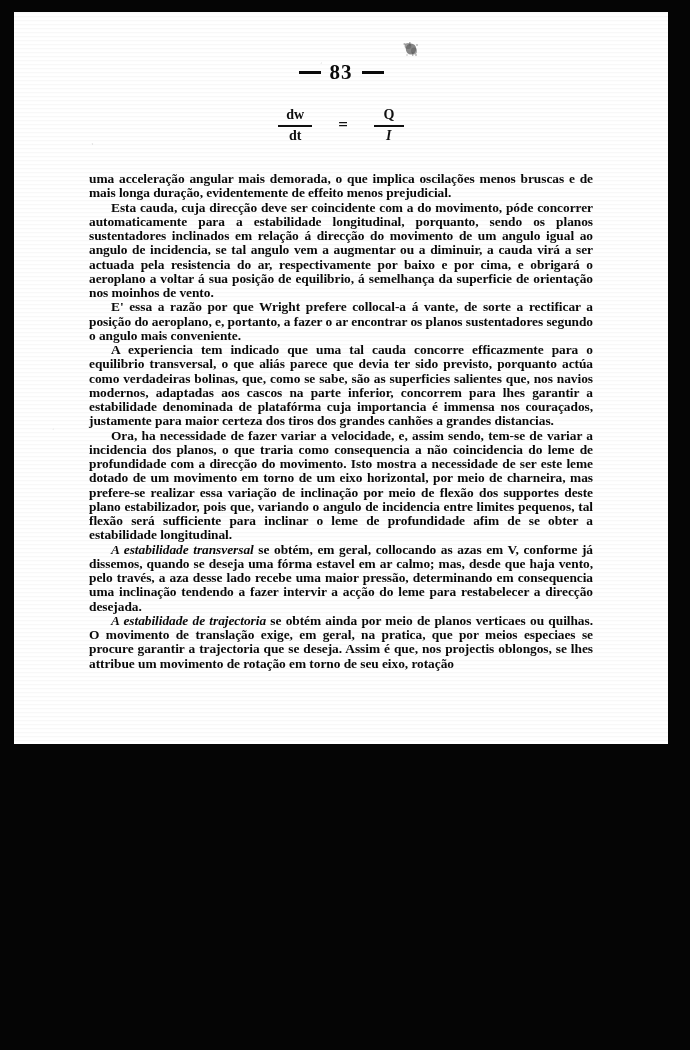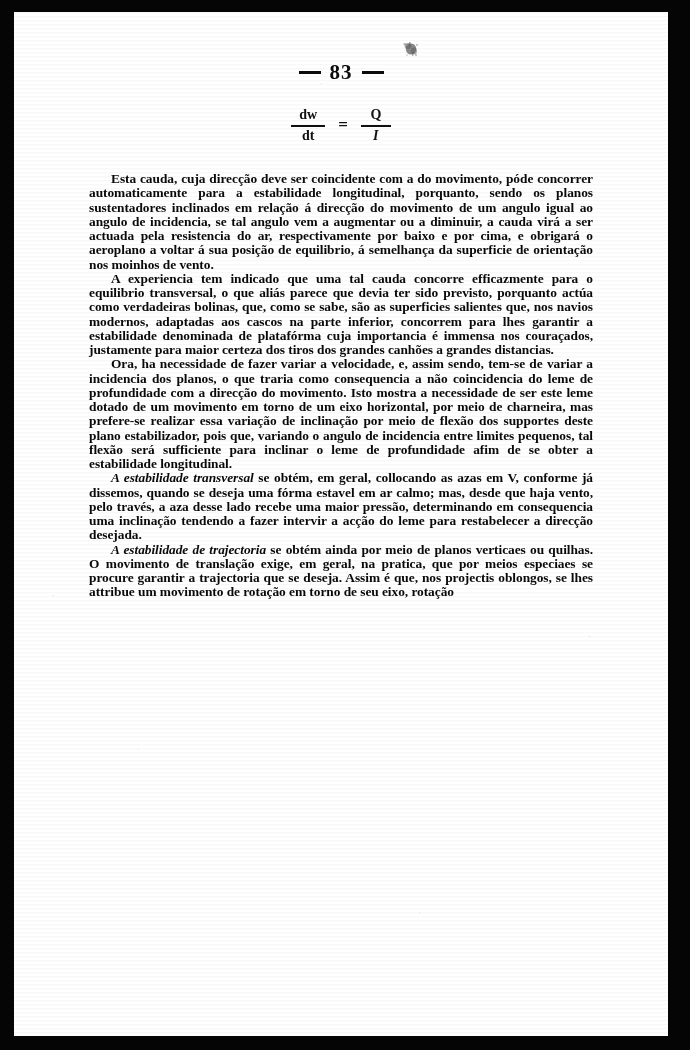--- a/index.html
+++ b/index.html
@@ -21,21 +21,21 @@
     height: 1050px;
     background: #050505;
   }
 
   
   #paper {
     position: absolute;
     left: 14px;
     top: 12px;
     width: 654px;
-    height: 1024px;
+    height: 732px;
     background: #ffffff;
     overflow: hidden;
   }
 
   
   #paper-noise {
     position: absolute;
     inset: 0;
     pointer-events: none;
     opacity: .55;
@@ -85,21 +85,21 @@
 
   
   #formula {
     position: absolute;
     left: 0;
     right: 0;
     top: 96px;
     display: flex;
     justify-content: center;
     align-items: center;
-    gap: 13px;
+    gap: 26px;
     color: #101010;
   }
   .frac {
     display: inline-flex;
     flex-direction: column;
     align-items: center;
     line-height: 1.05;
     font-family: "Liberation Serif", "DejaVu Serif", serif;
     font-weight: bold;
     font-size: 14px;
@@ -202,21 +202,23 @@
       </span>
       <span class="eq">=</span>
       <span class="frac right-frac">
         <span class="num">Q</span>
         <span class="bar"></span>
         <span class="den">I</span>
       </span>
     </div>
 
     <div id="body-text">
+        <p class="no-indent"><span>uma acceleração angular mais demorada, o que implica oscilações menos bruscas e de mais longa duração, evidentemente de effeito menos prejudicial.</span></p>
         <p><span>Esta cauda, cuja direcção deve ser coincidente com a do movimento, póde concorrer automaticamente para a estabilidade longitudinal, porquanto, sendo os planos sustentadores inclinados em relação á direcção do movimento de um angulo igual ao angulo de incidencia, se tal angulo vem a augmentar ou a diminuir, a cauda virá a ser actuada pela resistencia do ar, respectivamente por baixo e por cima, e obrigará o aeroplano a voltar á sua posição de equilibrio, á semelhança da superficie de orientação nos moinhos de vento.</span></p>
+        <p><span>E' essa a razão por que Wright prefere collocal-a á vante, de sorte a rectificar a posição do aeroplano, e, portanto, a fazer o ar encontrar os planos sustentadores segundo o angulo mais conveniente.</span></p>
         <p><span>A experiencia tem indicado que uma tal cauda concorre efficazmente para o equilibrio transversal, o que aliás parece que devia ter sido previsto, porquanto actúa como verdadeiras bolinas, que, como se sabe, são as superficies salientes que, nos navios modernos, adaptadas aos cascos na parte inferior, concorrem para lhes garantir a estabilidade denominada de platafórma cuja importancia é immensa nos couraçados, justamente para maior certeza dos tiros dos grandes canhões a grandes distancias.</span></p>
         <p><span>Ora, ha necessidade de fazer variar a velocidade, e, assim sendo, tem-se de variar a incidencia dos planos, o que traria como consequencia a não coincidencia do leme de profundidade com a direcção do movimento. Isto mostra a necessidade de ser este leme dotado de um movimento em torno de um eixo horizontal, por meio de charneira, mas prefere-se realizar essa variação de inclinação por meio de flexão dos supportes deste plano estabilizador, pois que, variando o angulo de incidencia entre limites pequenos, tal flexão será sufficiente para inclinar o leme de profundidade afim de se obter a estabilidade longitudinal.</span></p>
         <p><em>A estabilidade transversal</em><span> se obtém, em geral, collocando as azas em V, conforme já dissemos, quando se deseja uma fórma estavel em ar calmo; mas, desde que haja vento, pelo través, a aza desse lado recebe uma maior pressão, determinando em consequencia uma inclinação tendendo a fazer intervir a acção do leme para restabelecer a direcção desejada.</span></p>
         <p><em>A estabilidade de trajectoria</em><span> se obtém ainda por meio de planos verticaes ou quilhas. O movimento de translação exige, em geral, na pratica, que por meios especiaes se procure garantir a trajectoria que se deseja. Assim é que, nos projectis oblongos, se lhes attribue um movimento de rotação em torno de seu eixo, rotação</span></p>
       </div>
 
     <div id="scan-band"></div>
   </div>
 </div>
 

